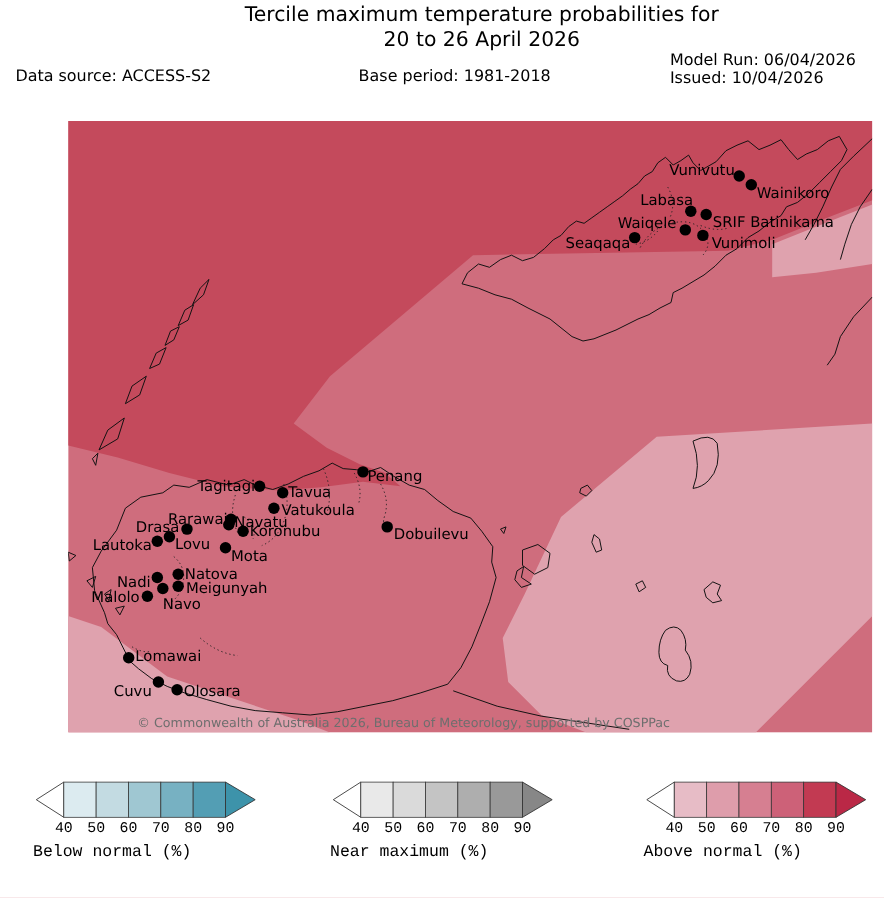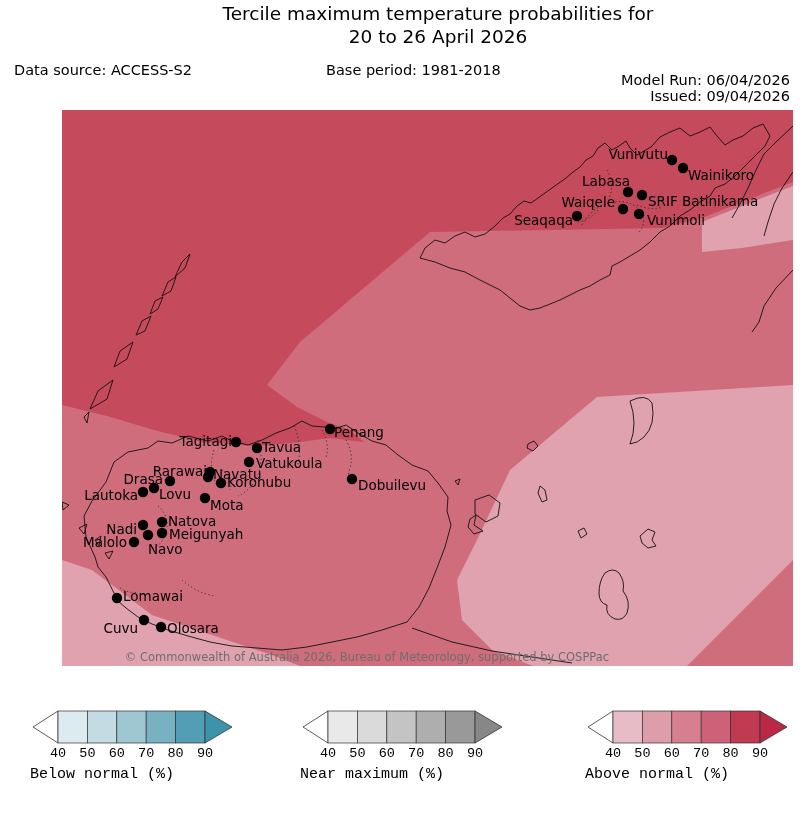--- a/index.html
+++ b/index.html
@@ -2,21 +2,21 @@
 <html><head>
 <meta charset="utf-8">
 <style>
   html,body{margin:0;padding:0;background:#ffffff;}
   body{width:804px;height:816px;position:relative;overflow:hidden;
        font-family:"DejaVu Sans","Liberation Sans",sans-serif;color:#000;}
   .title{position:absolute;left:56px;top:2px;width:764px;text-align:center;
          font-size:18.5px;line-height:23px;}
   .meta-left{position:absolute;left:14px;top:62px;font-size:14.5px;}
   .meta-center{position:absolute;left:302px;top:62px;font-size:14.5px;margin-left:24px;}
-  .meta-right{position:absolute;right:14px;top:47px;font-size:14.5px;line-height:16px;text-align:right;margin-top:25px;}
+  .meta-right{position:absolute;right:26px;top:47px;font-size:14.5px;line-height:16px;text-align:left;}
   .map-wrap{position:absolute;left:62px;top:110px;width:731px;height:528px;}
   .map-wrap svg{display:block;}
   .station-label{font-size:13.5px;fill:#000;}
   .map-copyright{font-size:11.5px;fill:#6e6e6e;}
   .legend{position:absolute;top:710px;width:206px;font-family:Liberation Mono, monospace;}
   .legend-bar{display:block;}
   .legend-ticks{position:relative;height:18px;margin-top:2px;font-size:13.5px;}
   .legend-ticks span{position:absolute;transform:translateX(-50%);top:0;}
   .legend-caption{text-align:left;font-size:15px;margin-top:2px;}
   #legend-below{left:30px;}
@@ -28,21 +28,21 @@
 
 <div class="title">
   <div>Tercile maximum temperature probabilities for</div>
   <div>20 to 26 April 2026</div>
 </div>
 
 <div class="meta-left">Data source: ACCESS-S2</div>
 <div class="meta-center">Base period: 1981-2018</div>
 <div class="meta-right">
   <div>Model Run: 06/04/2026</div>
-  <div>Issued: 09/04/2026</div>
+  <div>Issued: 10/04/2026</div>
 </div>
 
 <div class="map-wrap">
   <svg viewBox="0 0 731 556" width="731" height="556">
 
     <rect x="0" y="0" width="731" height="556" fill="#cf6d7d"></rect>
     <polygon points="0,0 731,0 731,72 690,88 640,108 600,118 368,122 238,232 205,275 235,297 265,312 288,320 302,332 268,328 230,333 192,336 140,332 92,320 45,306 0,295" fill="#c44a5c"></polygon>
     <polygon points="640,112 690,92 731,76 731,130 680,138 640,142" fill="#dfa2ae"></polygon>
     <polygon points="535,287 731,275 731,450 625,556 471,556 430,540 400,510 395,470 415,430 448,360" fill="#dfa2ae"></polygon>
     <polygon points="0,450 30,460 90,505 150,525 210,545 238,556 0,556" fill="#dfa2ae"></polygon>

